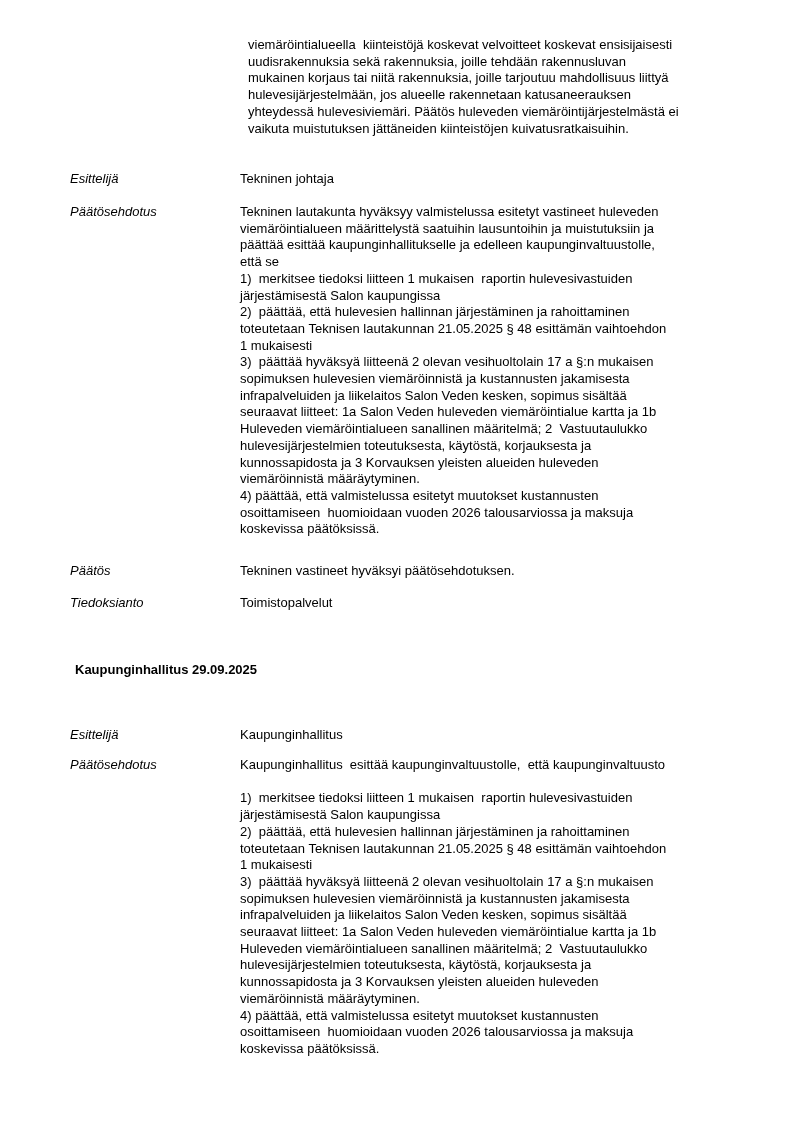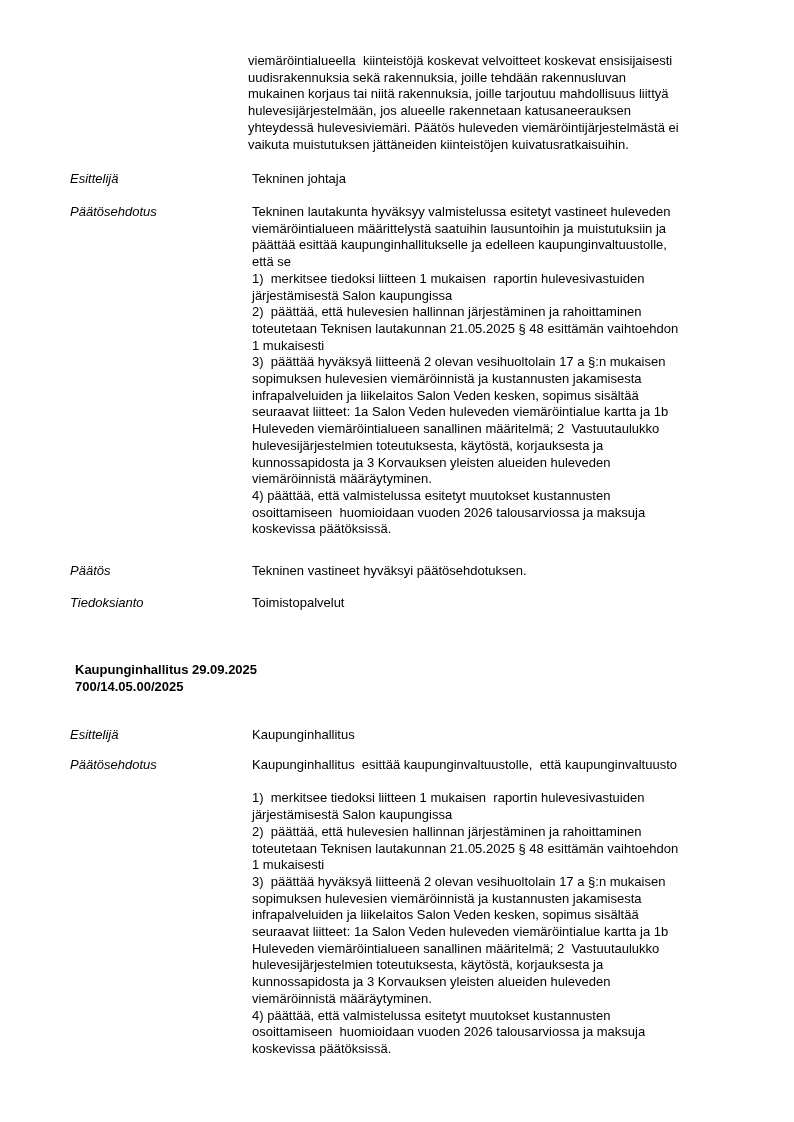--- a/index.html
+++ b/index.html
@@ -22,32 +22,31 @@
   .row { position: absolute; left: 0; width: 794px; }
   .field-label {
     position: absolute;
     left: 70px;
     top: 0;
     white-space: nowrap;
     font-style: italic;
   }
   .field-value {
     position: absolute;
-    left: 252px;
+    left: 240px;
     top: 0;
     width: 496px;
     white-space: pre-wrap;
   }
   .intro {
     position: absolute;
     left: 248px;
     top: 37px;
     width: 496px;
     white-space: pre-wrap;
-    margin-top: 16px;
   }
   .section-header {
     position: absolute;
     left: 75px;
     width: 500px;
     white-space: nowrap;
     font-weight: bold;
   }
 </style>
 </head>
@@ -95,21 +94,20 @@
     <div class="field-label">Päätös</div>
     <div class="field-value">Tekninen vastineet hyväksyi päätösehdotuksen.</div>
   </div>
 
   <div class="row" style="top:595px">
     <div class="field-label">Tiedoksianto</div>
     <div class="field-value">Toimistopalvelut</div>
   </div>
 
   <div class="section-header" style="top:662px">Kaupunginhallitus 29.09.2025</div>
-  <div class="section-header" style="top:679px">700/14.05.00/2025</div>
 
   <div class="row" style="top:727px">
     <div class="field-label">Esittelijä</div>
     <div class="field-value">Kaupunginhallitus</div>
   </div>
 
   <div class="row" style="top:757px">
     <div class="field-label">Päätösehdotus</div>
     <div class="field-value">Kaupunginhallitus  esittää kaupunginvaltuustolle,  että kaupunginvaltuusto
 

